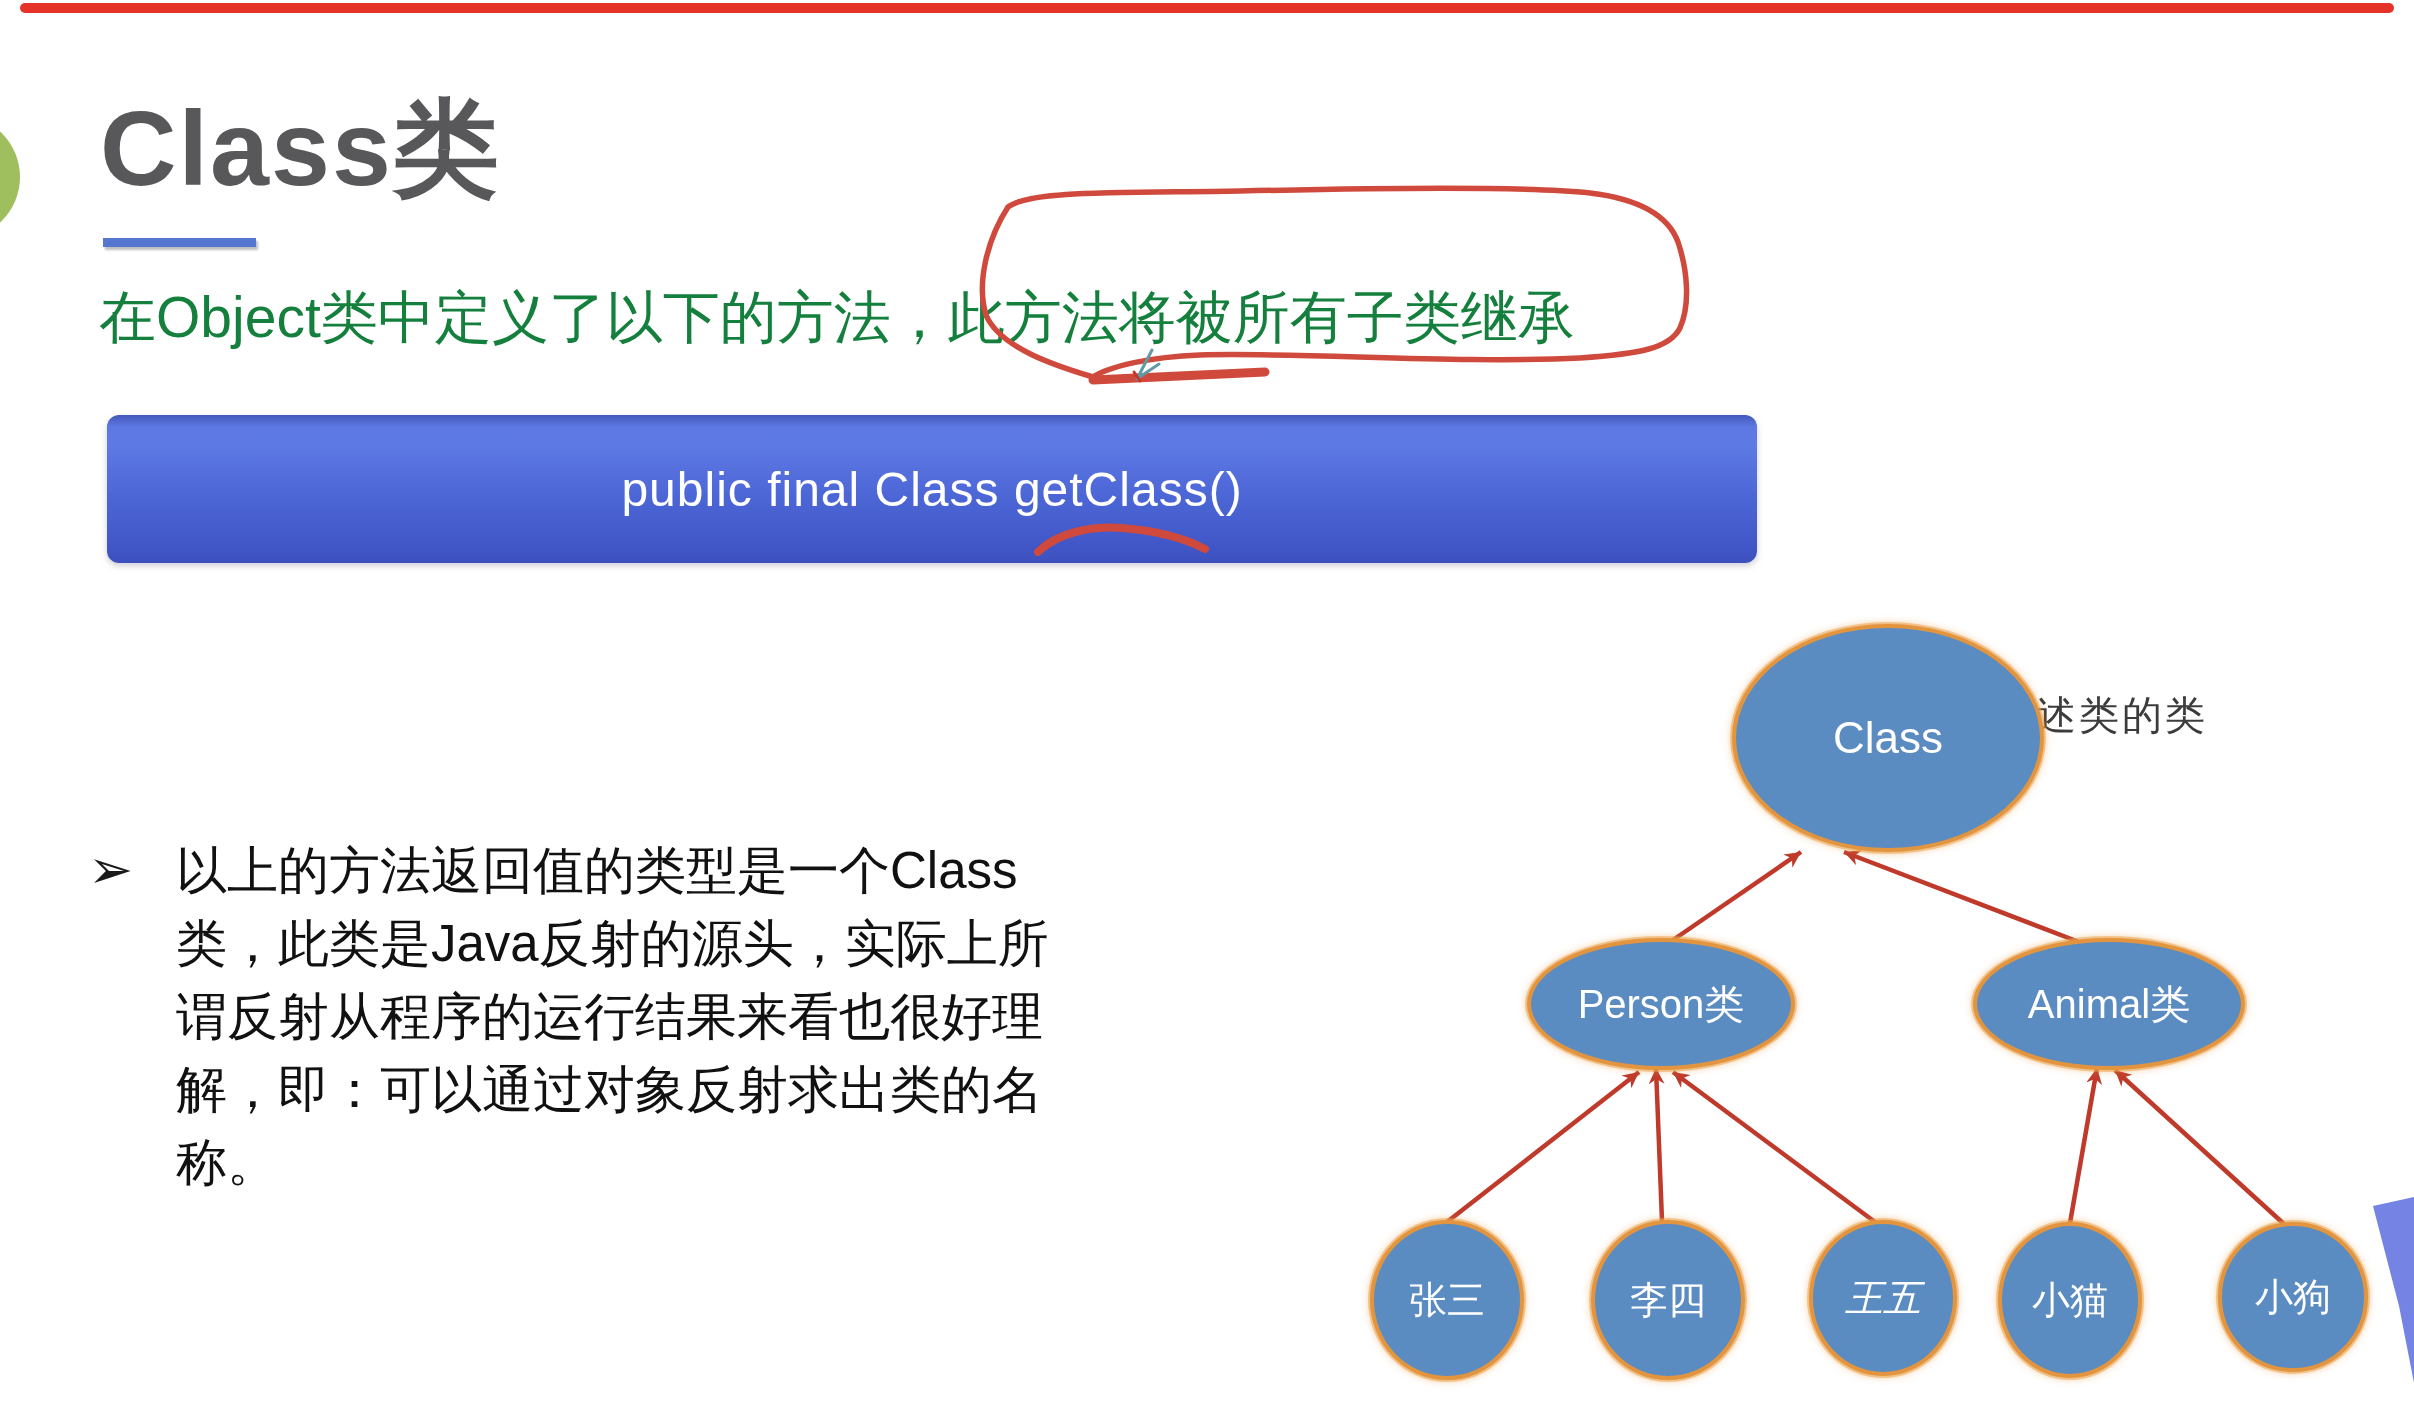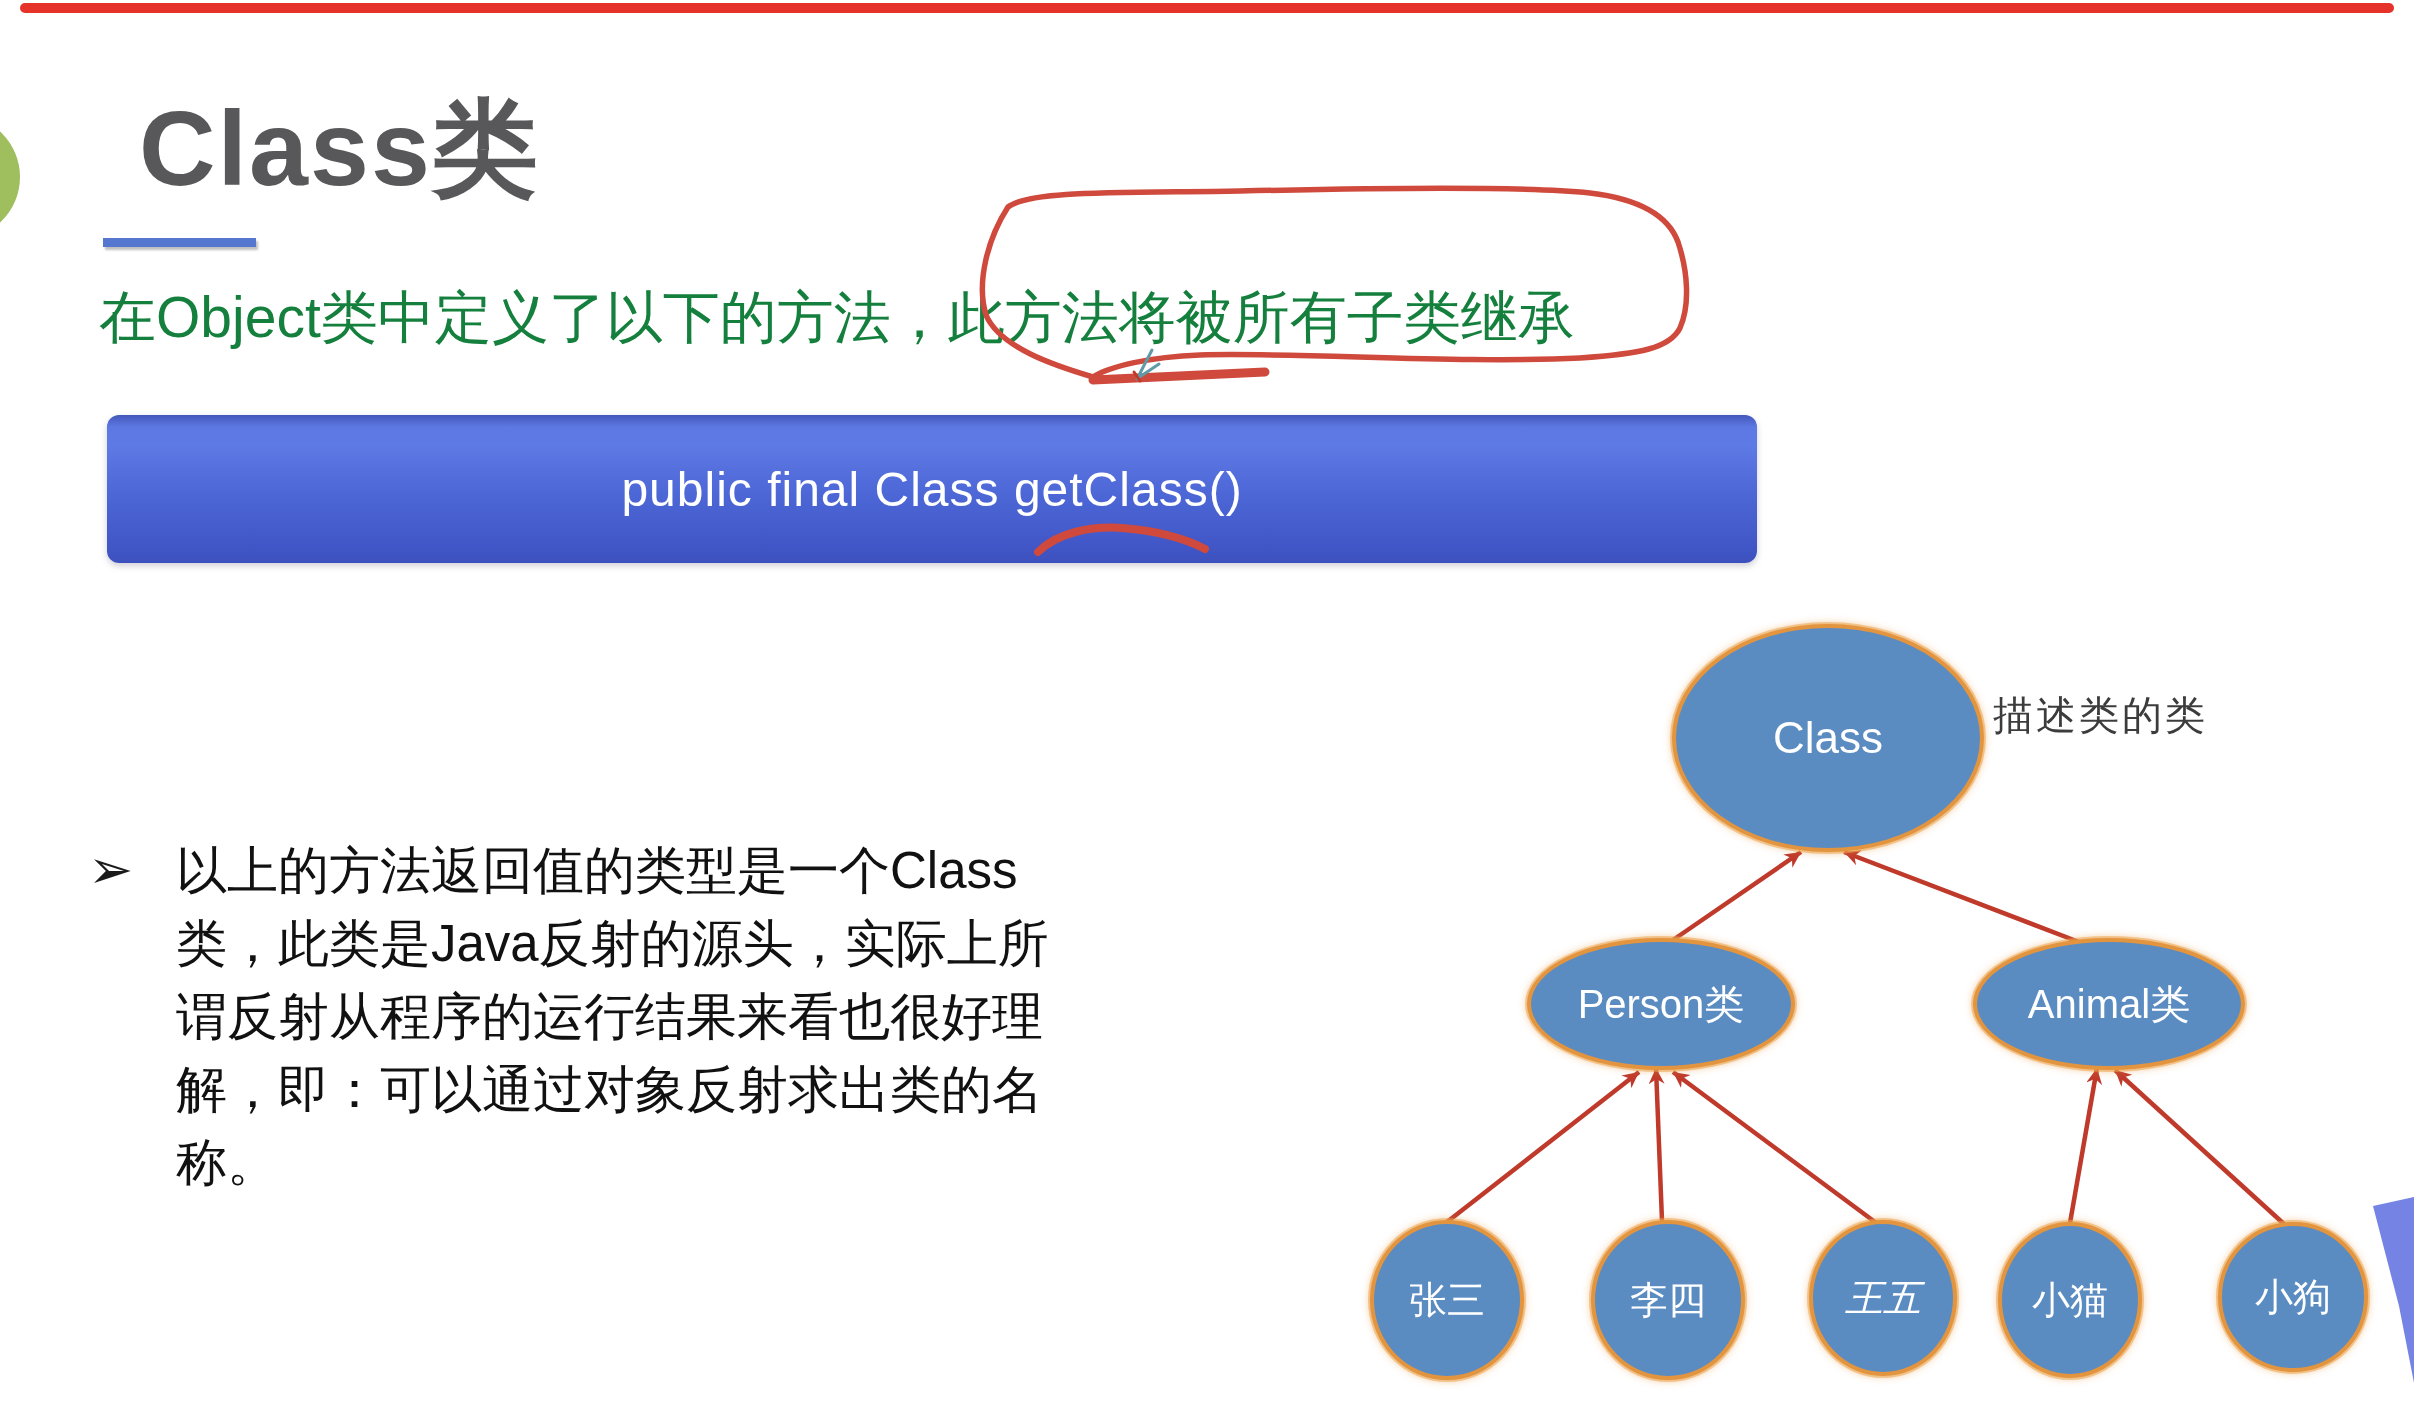--- a/index.html
+++ b/index.html
@@ -10,21 +10,21 @@
   }
   .abs{position:absolute;}
 
   
   #topbar{left:20px;top:3px;width:2374px;height:10px;border-radius:5px;background:#e5332a;}
 
   
   #green-circle{left:-104px;top:115px;width:124px;height:124px;border-radius:50%;background:#9fbe5e;}
 
   
-  #title{left:100px;top:85px;font-size:106px;font-weight:bold;color:#58585a;letter-spacing:2px;line-height:1.2;margin-left:39px;}
+  #title{left:100px;top:85px;font-size:106px;font-weight:bold;color:#58585a;letter-spacing:2px;line-height:1.2;}
   #title-underline{left:103px;top:238px;width:153px;height:9px;background:#5577d0;
     box-shadow:2px 3px 2px rgba(140,140,140,.55);}
 
   
   #intro{left:99px;top:280px;font-size:57px;color:#15803d;white-space:nowrap;}
 
   
   #banner{
     left:107px;top:415px;width:1650px;height:148px;border-radius:12px;
     background:linear-gradient(180deg,#4457bb 0%,#5d78e2 8%,#5e7ae4 20%,#4c66d6 55%,#4156c6 90%,#3c50bd 100%);
@@ -42,21 +42,21 @@
   #overlay{left:0;top:0;width:2414px;height:1408px;pointer-events:none;z-index:5;}
 
   
   .node{
     position:absolute;z-index:6;border-radius:50%;
     background:#5b8cc1;border:4px solid #e2943e;
     box-shadow:0 0 0 2px rgba(236,166,80,.55),0 0 9px rgba(230,150,60,.65);
     display:flex;align-items:center;justify-content:center;
     color:#ffffff;
   }
-  #node-class {left:1672px;top:624px;width:304px;height:220px;font-size:44px;}
+  #node-class {left:1732px;top:624px;width:304px;height:220px;font-size:44px;}
   #node-person{left:1527px;top:938px;width:260px;height:124px;font-size:40px;}
   #node-animal{left:1973px;top:938px;width:264px;height:124px;font-size:40px;}
   #node-zhangsan{left:1370px;top:1220px;width:146px;height:152px;font-size:38px;}
   #node-lisi    {left:1591px;top:1220px;width:146px;height:152px;font-size:38px;}
   #node-wangwu  {left:1809px;top:1220px;width:140px;height:148px;font-size:38px;font-style:italic;}
   #node-xiaomao {left:1998px;top:1222px;width:136px;height:148px;font-size:38px;}
   #node-xiaogou {left:2218px;top:1222px;width:142px;height:142px;font-size:38px;}
 
   #diagram-caption{left:1993px;top:688px;font-size:40px;color:#3c3c3c;letter-spacing:3px;z-index:6;}
 

